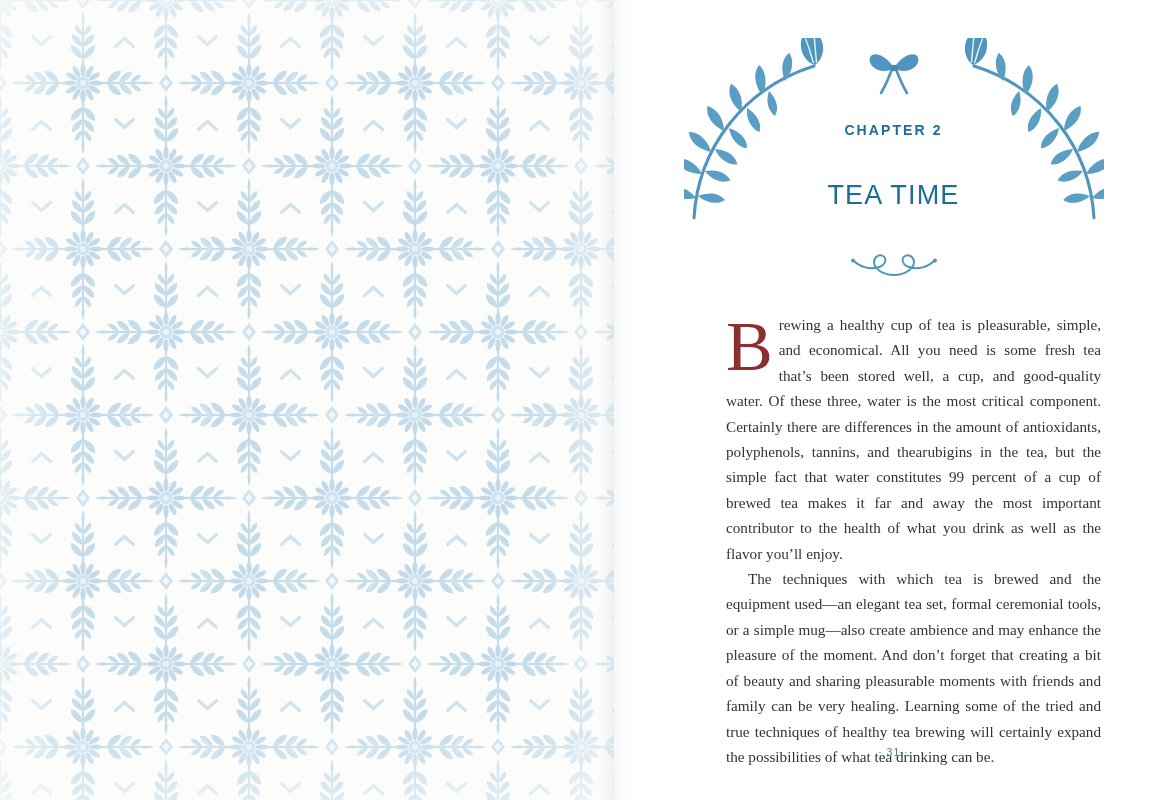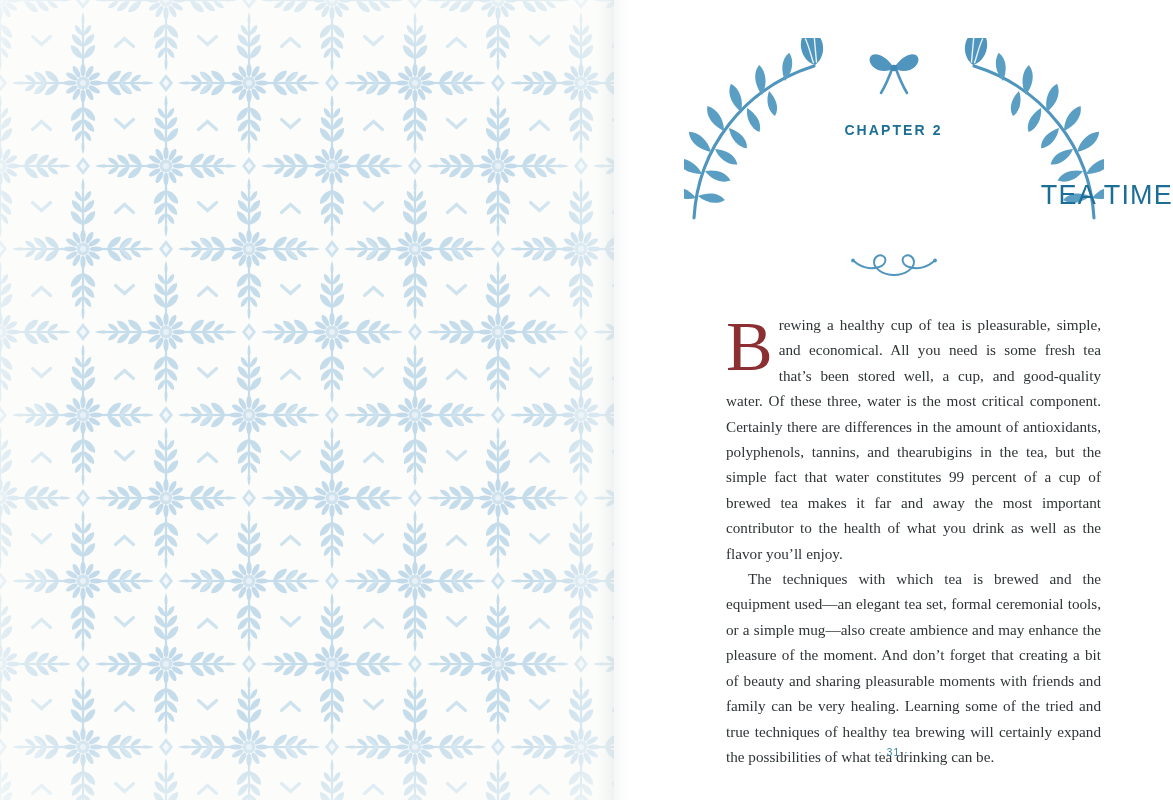--- a/index.html
+++ b/index.html
@@ -82,21 +82,21 @@
     font-size: 14px;
     letter-spacing: 2.1px;
     color: #1b6f96;
     font-weight: 700;
   }
   .chapter-title {
     position: absolute;
     top: 182px;
     left: 0;
     width: 100%;
-    text-align: right;
+    text-align: center;
     font-family: "Liberation Sans", sans-serif;
     font-size: 27px;
     letter-spacing: 1.2px;
     color: #1b6f96;
     font-weight: 400;
     line-height: 1;
   }
   .flourish {
     position: absolute;
     top: 248px;

